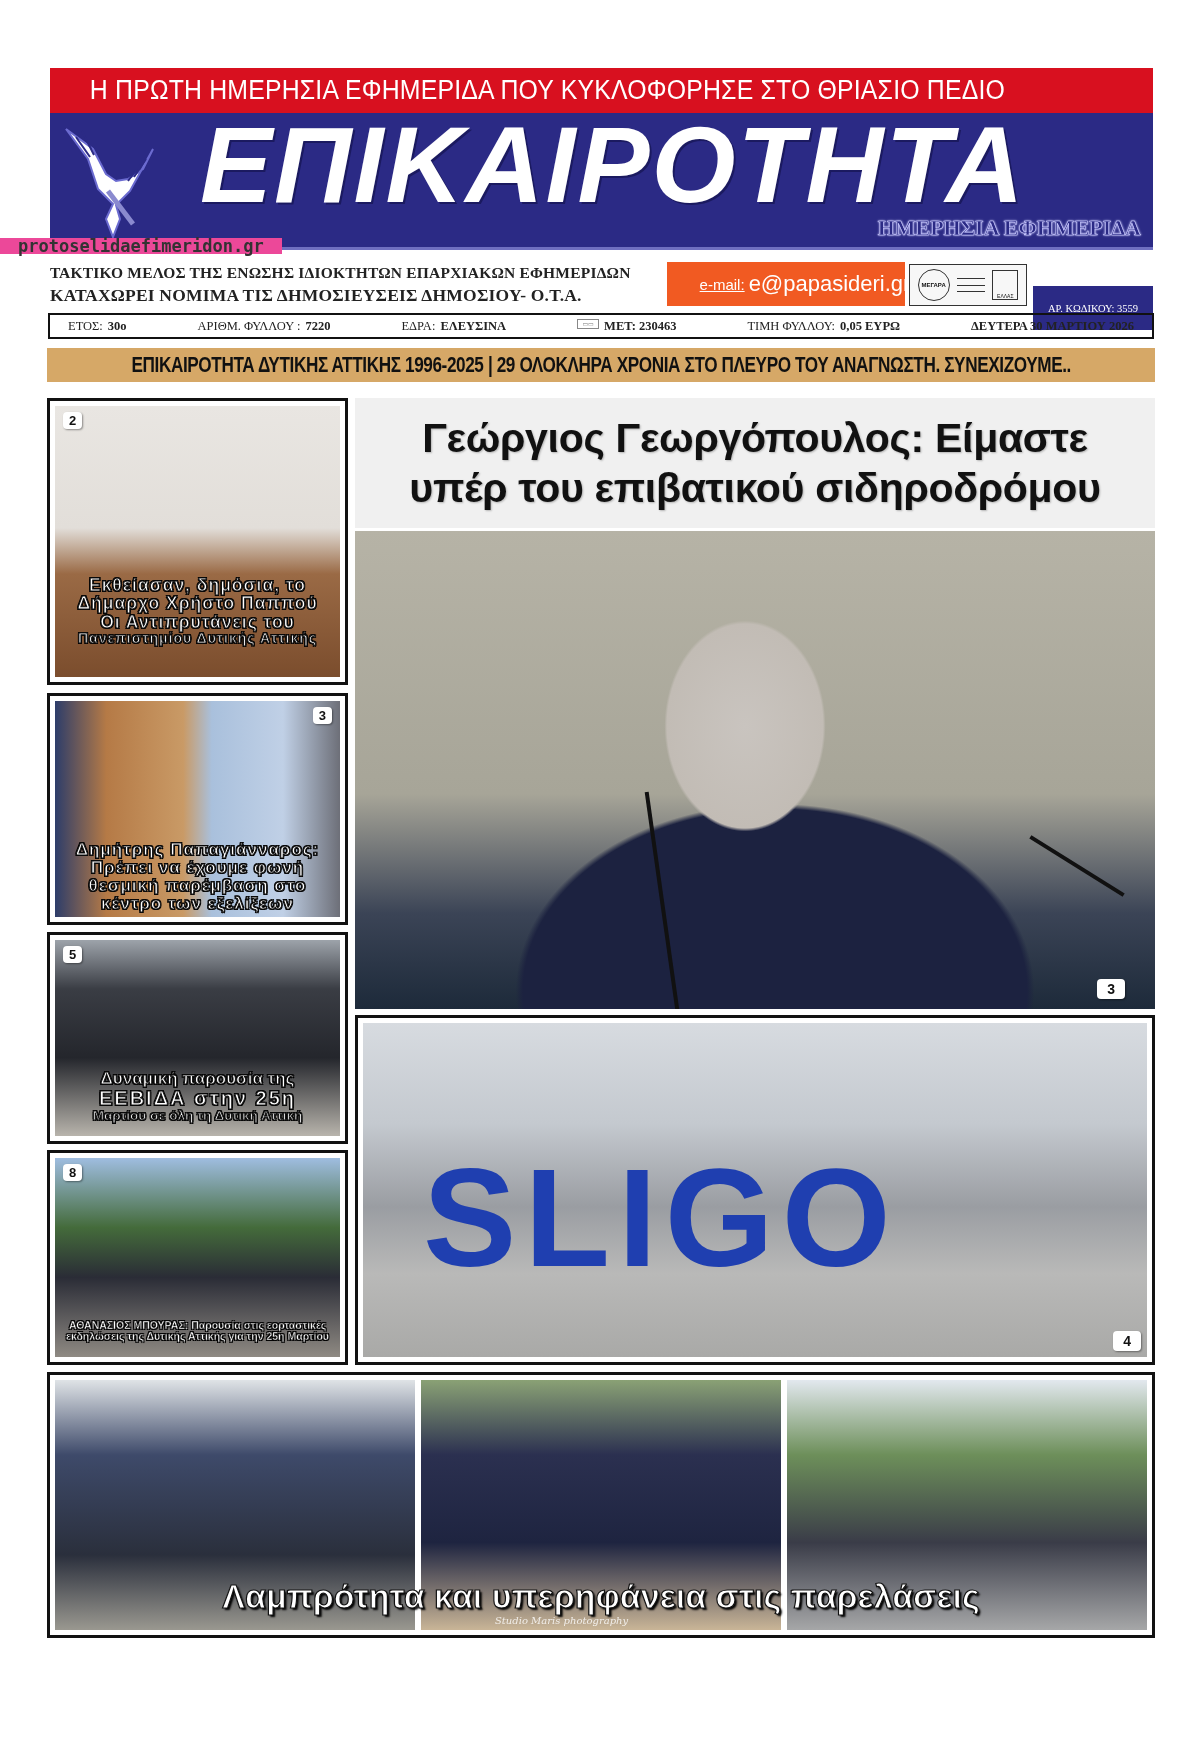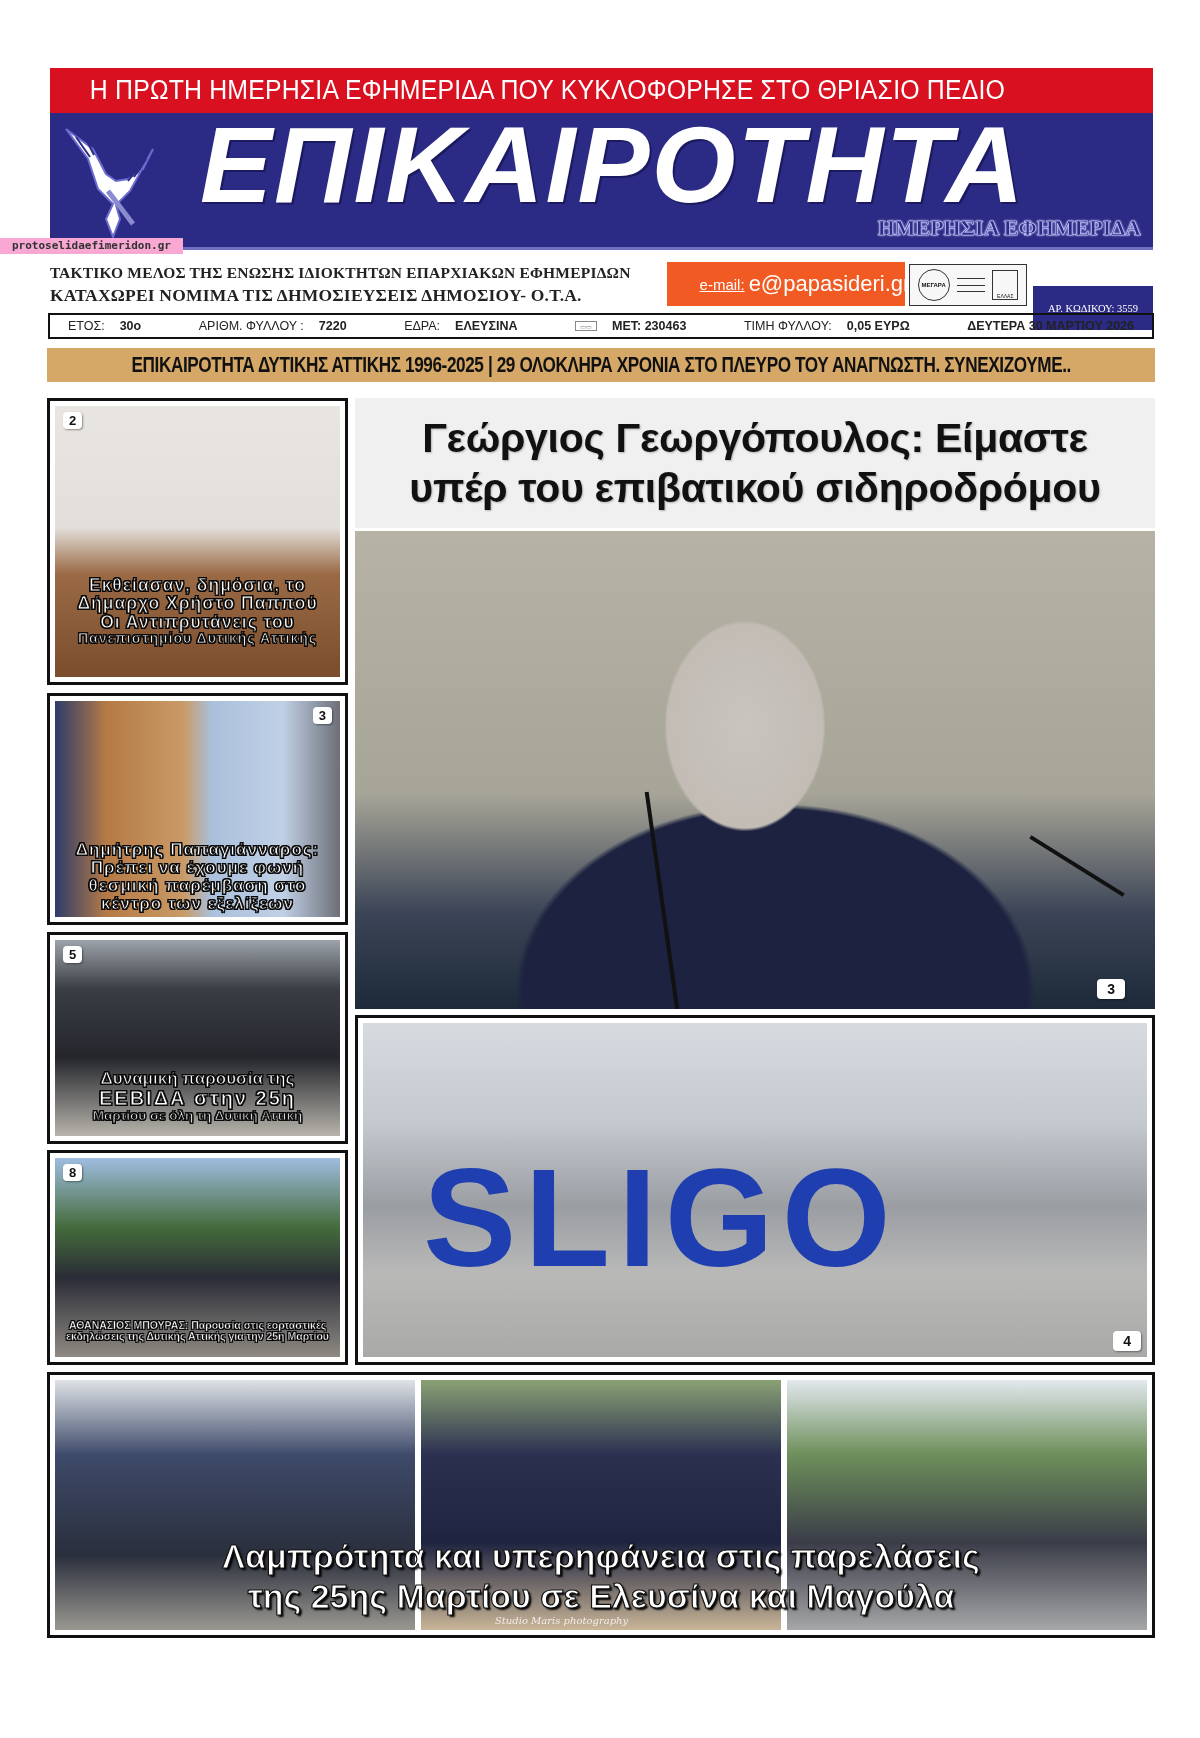--- a/index.html
+++ b/index.html
@@ -39,23 +39,23 @@
     letter-spacing: 2px; line-height: 40px; white-space: nowrap;
   }
   .daily {
     right: 12px; top: 103px; color: #2b2a85;
     font-family: "Liberation Serif", serif; font-size: 22px; font-weight: 700;
     line-height: 24px; white-space: nowrap;
     -webkit-text-stroke: 0.6px #c8c8ff;
     text-shadow: 0 0 3px #b9b9ff, 0 0 2px #fff;
   }
   .watermark {
-    left: 0px; top: 238px; background: #f9a8d4; color: #333;
-    font-family: "DejaVu Sans Mono", monospace; font-size: 11px; font-weight: 700;
-    padding: 1px 12px; line-height: 14px;
+    left: 0px; top: 238px; background: #ec4899; color: #333;
+    font-family: "DejaVu Sans Mono", monospace; font-size: 17px; font-weight: 700;
+    padding: 1px 18px; line-height: 14px;
   }
 
   
   .membership {
     left: 50px; top: 262px; width: 620px;
     font-family: "Liberation Serif", serif; font-weight: 700; color: #222;
     line-height: 22px;
   }
   .membership .l1 { font-size: 15.5px; letter-spacing: 0.2px; white-space: nowrap; }
   .membership .l2 { font-size: 17.5px; letter-spacing: 0.2px; white-space: nowrap; }
@@ -80,21 +80,21 @@
     font-family: "Liberation Serif", serif; font-size: 10.5px; white-space: nowrap; margin-top: 24px;
   }
 
   
   .meta {
     left: 48px; top: 313px; width: 1106px; height: 26px; border: 2.5px solid #111;
     display: flex; align-items: center; justify-content: space-between; padding: 0 18px;
     font-size: 12.5px; color: #222; white-space: nowrap;
   }
   .meta b { font-weight: 700; }
-  .meta .item { display:flex; align-items:center; gap: 15px; }
+  .meta .item { display:flex; align-items:flex-start; gap: 5px; font-family: Liberation Serif, serif; }
   .mini-icon { width: 22px; height: 10px; border: 1px solid #888; font-size: 6px; display:inline-flex; align-items:center; justify-content:center; color:#777; }
 
   
   .ticker {
     left: 47px; top: 348px; width: 1108px; height: 34px; background: #d6a867;
     display: flex; align-items: center; justify-content: center;
     font-size: 22px; font-weight: 900; color: #111; letter-spacing: -0.5px;
   }
   .ticker span { display:inline-block; transform: scaleX(0.78); white-space: nowrap; }
 
@@ -293,17 +293,16 @@
   </div>
 </div>
 
 <div class="abs card c6">
   <div class="triptych">
     <div class="t t1"></div>
     <div class="t t2"></div>
     <div class="t t3"></div>
     <div class="bottom-caption">
       <div>Λαμπρότητα και υπερηφάνεια στις παρελάσεις</div>
-      <div>της 25ης Μαρτίου σε Ελευσίνα και Μαγούλα</div>
     </div>
     <div class="credit" style="left:440px">Studio Maris photography</div>
   </div>
 </div>
 
 </body></html>

